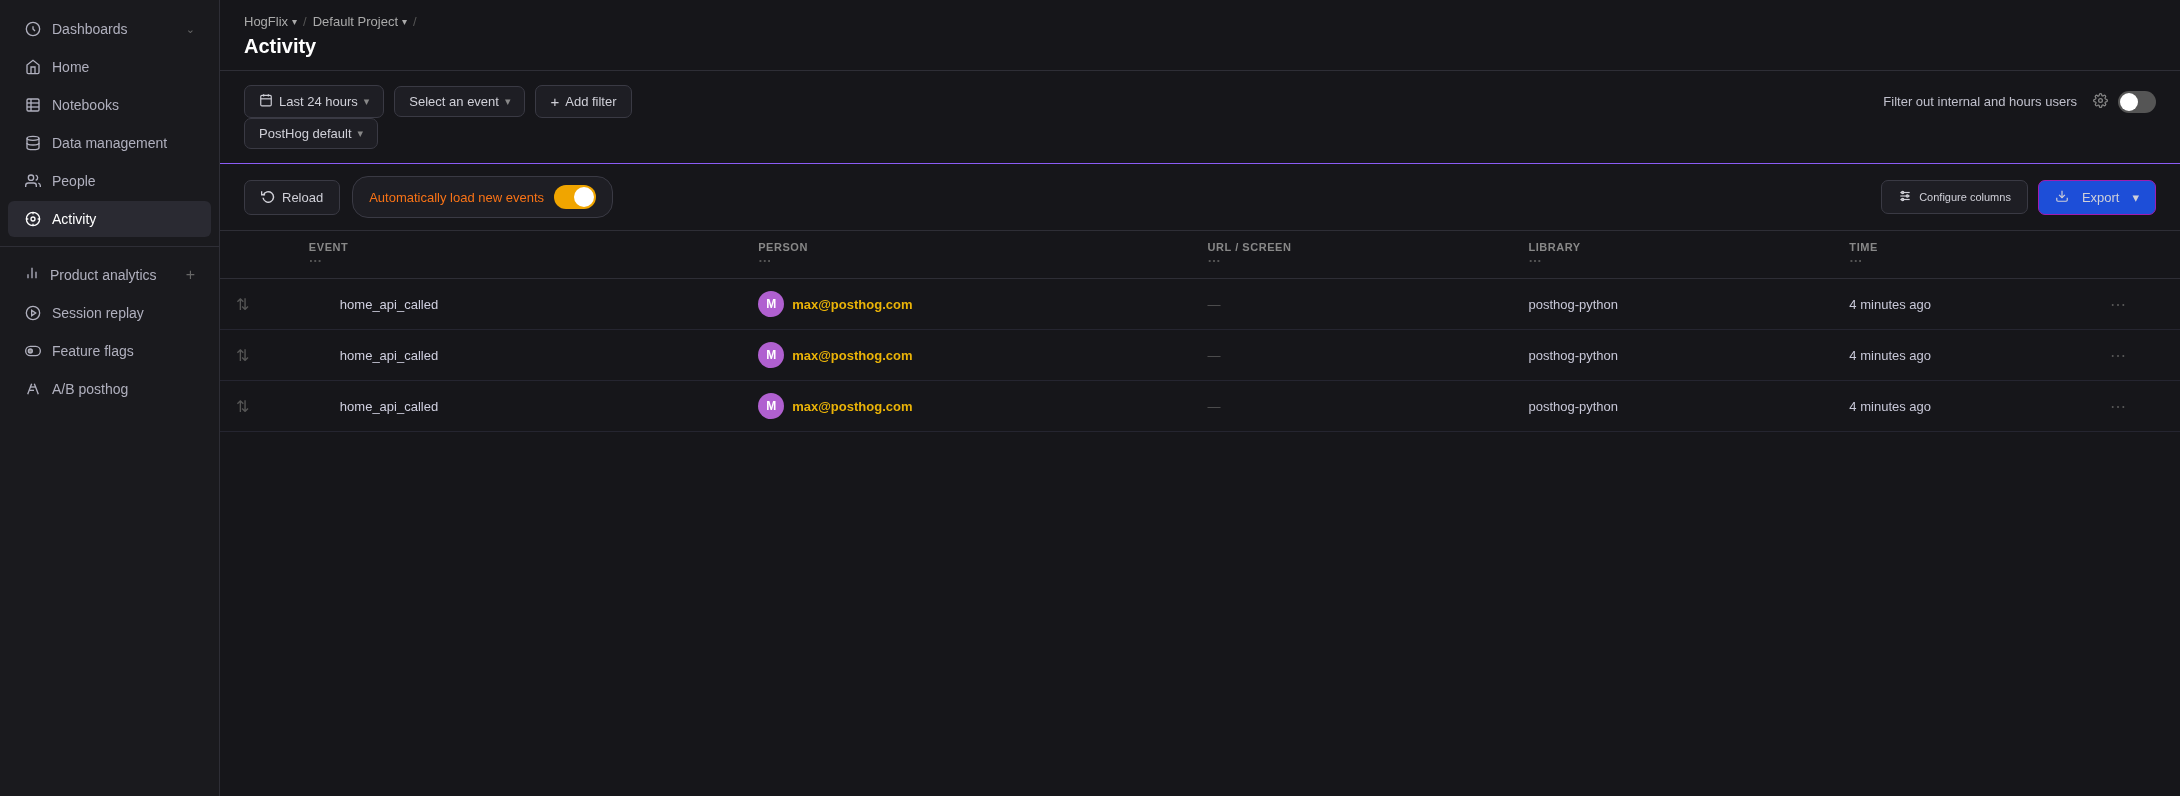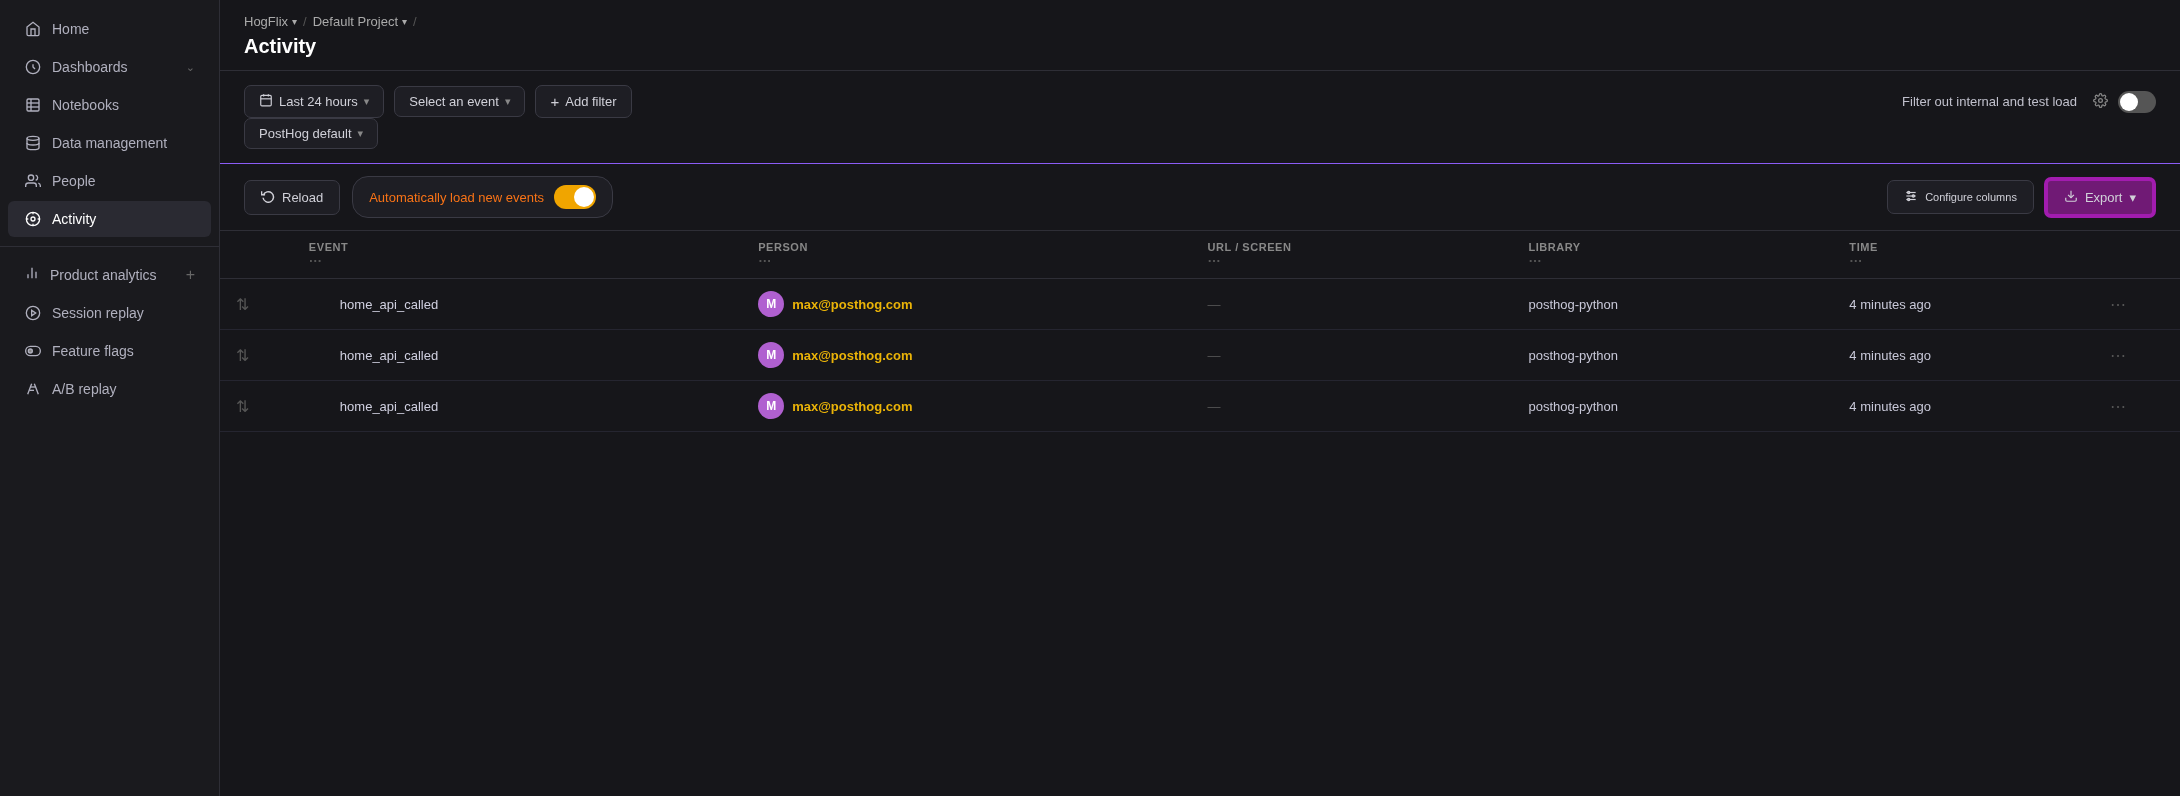--- a/index.html
+++ b/index.html
@@ -236,25 +236,25 @@
       border-radius: 7px;
       border: 1px solid #3a3a44;
       background: #1e1e24;
       color: #d0d0d8;
       cursor: pointer;
       font-size: 11px;
     }
     .export-btn {
       display: flex;
       align-items: center;
-      gap: 7px;
+      gap: 13px;
       padding: 8px 16px;
       border-radius: 7px;
-      border: 4px solid #a21caf;
-      background: #701a75;
+      border: 1px solid #a21caf;
+      background: #1d4ed8;
       color: #d0d0d8;
       cursor: pointer;
       font-size: 13px;
     }
 
     
     .table-container {
       flex: 1;
       overflow-y: auto;
     }
@@ -337,35 +337,35 @@
     .col-time { width: 160px; }
     .col-actions { width: 50px; }
   </style>
 </head>
 <body>
 
 <nav class="sidebar">
   <div class="sidebar-item">
     <span class="icon">
       <svg width="16" height="16" viewBox="0 0 24 24" fill="none" stroke="currentColor" stroke-width="2">
+          <circle cx="12" cy="12" r="10"></circle>
+          <path d="M12 8v4l3 3"></path>
+        </svg>
+    </span>
+    <span class="label">Dashboards</span>
+    <span class="chevron">⌄</span>
+  </div>
+  <div class="sidebar-item">
+    <span class="icon">
+      <svg width="16" height="16" viewBox="0 0 24 24" fill="none" stroke="currentColor" stroke-width="2">
           <path d="M3 9l9-7 9 7v11a2 2 0 0 1-2 2H5a2 2 0 0 1-2-2z"></path>
           <polyline points="9 22 9 12 15 12 15 22"></polyline>
         </svg>
     </span>
     <span class="label">Home</span>
-  </div>
-  <div class="sidebar-item">
-    <span class="icon">
-      <svg width="16" height="16" viewBox="0 0 24 24" fill="none" stroke="currentColor" stroke-width="2">
-          <circle cx="12" cy="12" r="10"></circle>
-          <path d="M12 8v4l3 3"></path>
-        </svg>
-    </span>
-    <span class="label">Dashboards</span>
-    <span class="chevron">⌄</span>
   </div>
   <div class="sidebar-item">
     <span class="icon">
       <svg width="16" height="16" viewBox="0 0 24 24" fill="none" stroke="currentColor" stroke-width="2">
           <rect x="3" y="3" width="18" height="18" rx="2"></rect>
           <line x1="3" y1="9" x2="21" y2="9"></line>
           <line x1="3" y1="15" x2="21" y2="15"></line>
           <line x1="9" y1="3" x2="9" y2="21"></line>
         </svg>
     </span>
@@ -434,21 +434,21 @@
   </div>
   <div class="sidebar-item">
     <span class="icon">
       <svg width="16" height="16" viewBox="0 0 24 24" fill="none" stroke="currentColor" stroke-width="2">
           <path d="M4 20L10 4"></path>
           <path d="M20 20L14 4"></path>
           <path d="M6.5 14h7"></path>
           <path d="M8 9h8"></path>
         </svg>
     </span>
-    <span class="label">A/B replay</span>
+    <span class="label">A/B posthog</span>
   </div>
 </nav>
 
 <main class="main">
 
   <div class="header">
     <div class="breadcrumb">
       <span style="display:flex;align-items:center;gap:4px;cursor:pointer;color:#aaa;">
         <span>HogFlix</span>
         <span style="font-size:10px;">▾</span>
@@ -479,21 +479,21 @@
     <button class="btn">
       <span>Select an event</span>
       <span class="chevron">▾</span>
     </button>
     <button class="btn">
       <span style="font-size:15px;font-weight:300;">+</span>
       <span>Add filter</span>
     </button>
 
     <div class="filter-right">
-      <span class="filter-toggle-label">Filter out internal and test load</span>
+      <span class="filter-toggle-label">Filter out internal and hours users</span>
       <span class="gear-icon">
         <svg width="15" height="15" viewBox="0 0 24 24" fill="none" stroke="currentColor" stroke-width="2">
             <circle cx="12" cy="12" r="3"></circle>
             <path d="M19.4 15a1.65 1.65 0 0 0 .33 1.82l.06.06a2 2 0 0 1-2.83 2.83l-.06-.06a1.65 1.65 0 0 0-1.82-.33 1.65 1.65 0 0 0-1 1.51V21a2 2 0 0 1-4 0v-.09A1.65 1.65 0 0 0 9 19.4a1.65 1.65 0 0 0-1.82.33l-.06.06a2 2 0 0 1-2.83-2.83l.06-.06A1.65 1.65 0 0 0 4.68 15a1.65 1.65 0 0 0-1.51-1H3a2 2 0 0 1 0-4h.09A1.65 1.65 0 0 0 4.6 9a1.65 1.65 0 0 0-.33-1.82l-.06-.06a2 2 0 0 1 2.83-2.83l.06.06A1.65 1.65 0 0 0 9 4.68a1.65 1.65 0 0 0 1-1.51V3a2 2 0 0 1 4 0v.09a1.65 1.65 0 0 0 1 1.51 1.65 1.65 0 0 0 1.82-.33l.06-.06a2 2 0 0 1 2.83 2.83l-.06.06A1.65 1.65 0 0 0 19.4 9a1.65 1.65 0 0 0 1.51 1H21a2 2 0 0 1 0 4h-.09a1.65 1.65 0 0 0-1.51 1z"></path>
           </svg>
       </span>
       <div class="toggle off">
         <div class="toggle-knob"></div>
       </div>
     </div>

